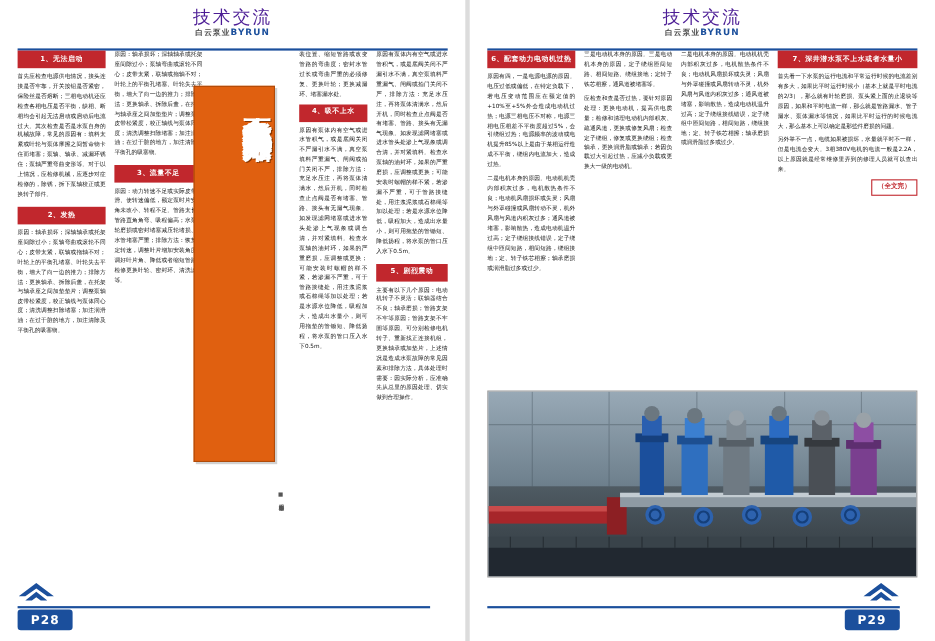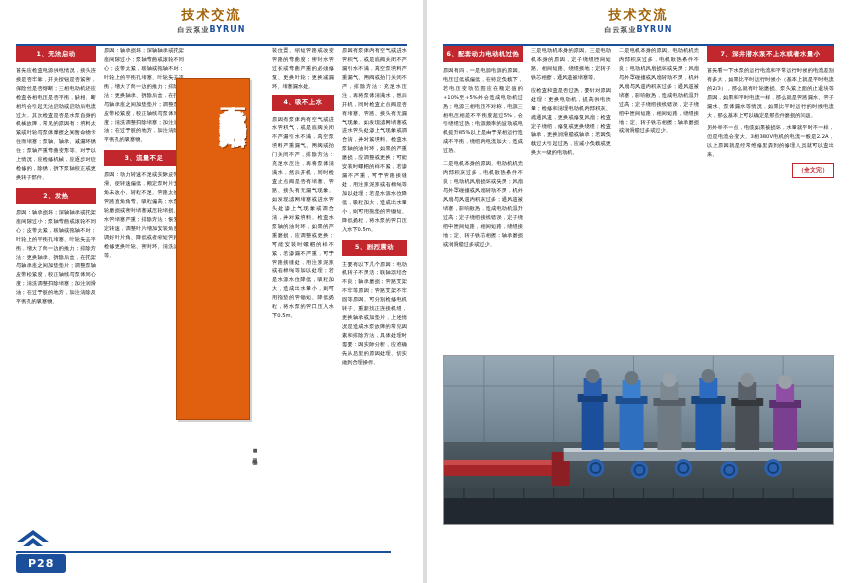--- a/index.html
+++ b/index.html
@@ -23,21 +23,21 @@
   }
   
   .hdr{
     position:relative;height:44px;
     border-bottom:2px solid #1b4f9c;
     margin:0 16px;
   }
   .hdr-title{
     position:absolute;left:50%;transform:translateX(-50%);
     top:6px;
-    font-size:13px;font-weight:bold;color:#a16207;
+    font-size:16px;font-weight:normal;color:#4c1d95;
     letter-spacing:2px;
   }
   .hdr-sub{
     position:absolute;left:50%;transform:translateX(-50%);
     top:25px;
     font-size:7px;color:#4a4a4a;letter-spacing:1px;
     white-space:nowrap;
     font-weight:bold;
   }
   .hdr-sub b{color:#1b4f9c;font-size:8px;}
@@ -328,15 +328,23 @@
             <line x1="230" y1="132" x2="230" y2="142"></line>
           <line x1="260" y1="132" x2="260" y2="142"></line>
             <line x1="290" y1="132" x2="290" y2="142"></line>
           <line x1="320" y1="132" x2="320" y2="142"></line>
             <line x1="350" y1="132" x2="350" y2="142"></line>
         </g>
         <rect x="0" y="142" width="390" height="26" fill="#212830"></rect>
       </svg>
     </div>
 
+    <div class="ftr">
+      <div class="ftr-line"></div>
+      <svg class="logo-mark" style="right:16px;" viewBox="0 0 34 20">
+        <path d="M17 1 L33 13 L27 13 L17 6 L7 13 L1 13 Z" fill="#1b4f9c"></path>
+        <path d="M17 9 L27 17 L21 17 L17 14 L13 17 L7 17 Z" fill="#1b4f9c"></path>
+      </svg>
+      <div class="pagenum" style="right:16px;">P29</div>
+    </div>
   </div>
 
 </div>
 
 </body></html>

